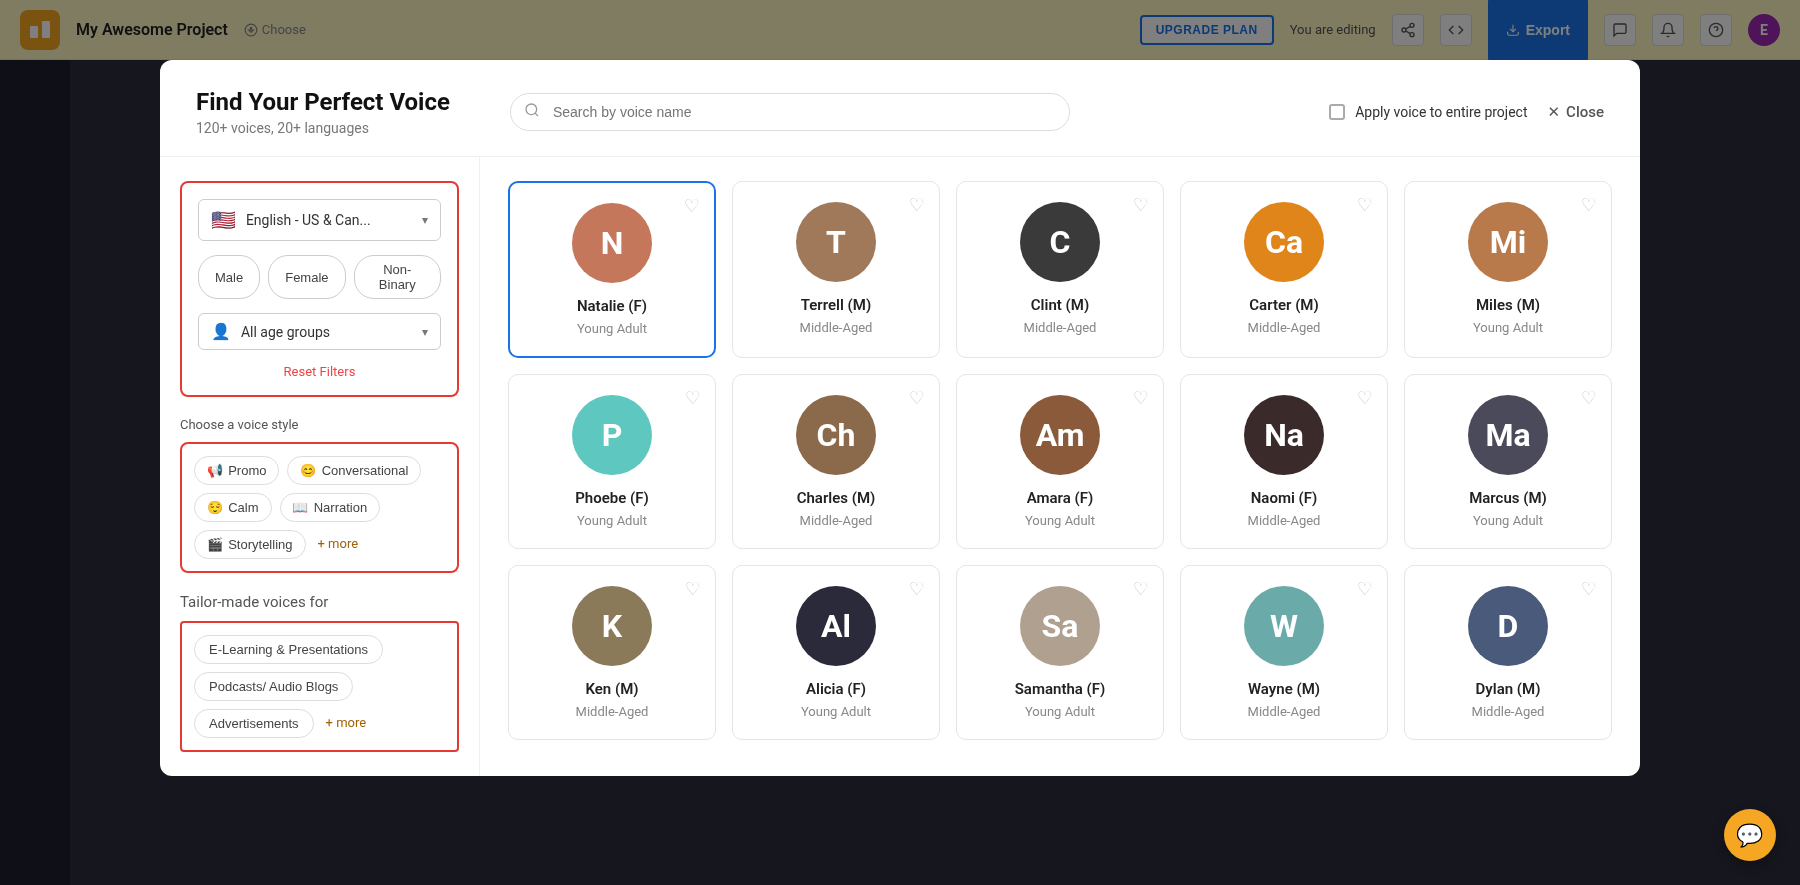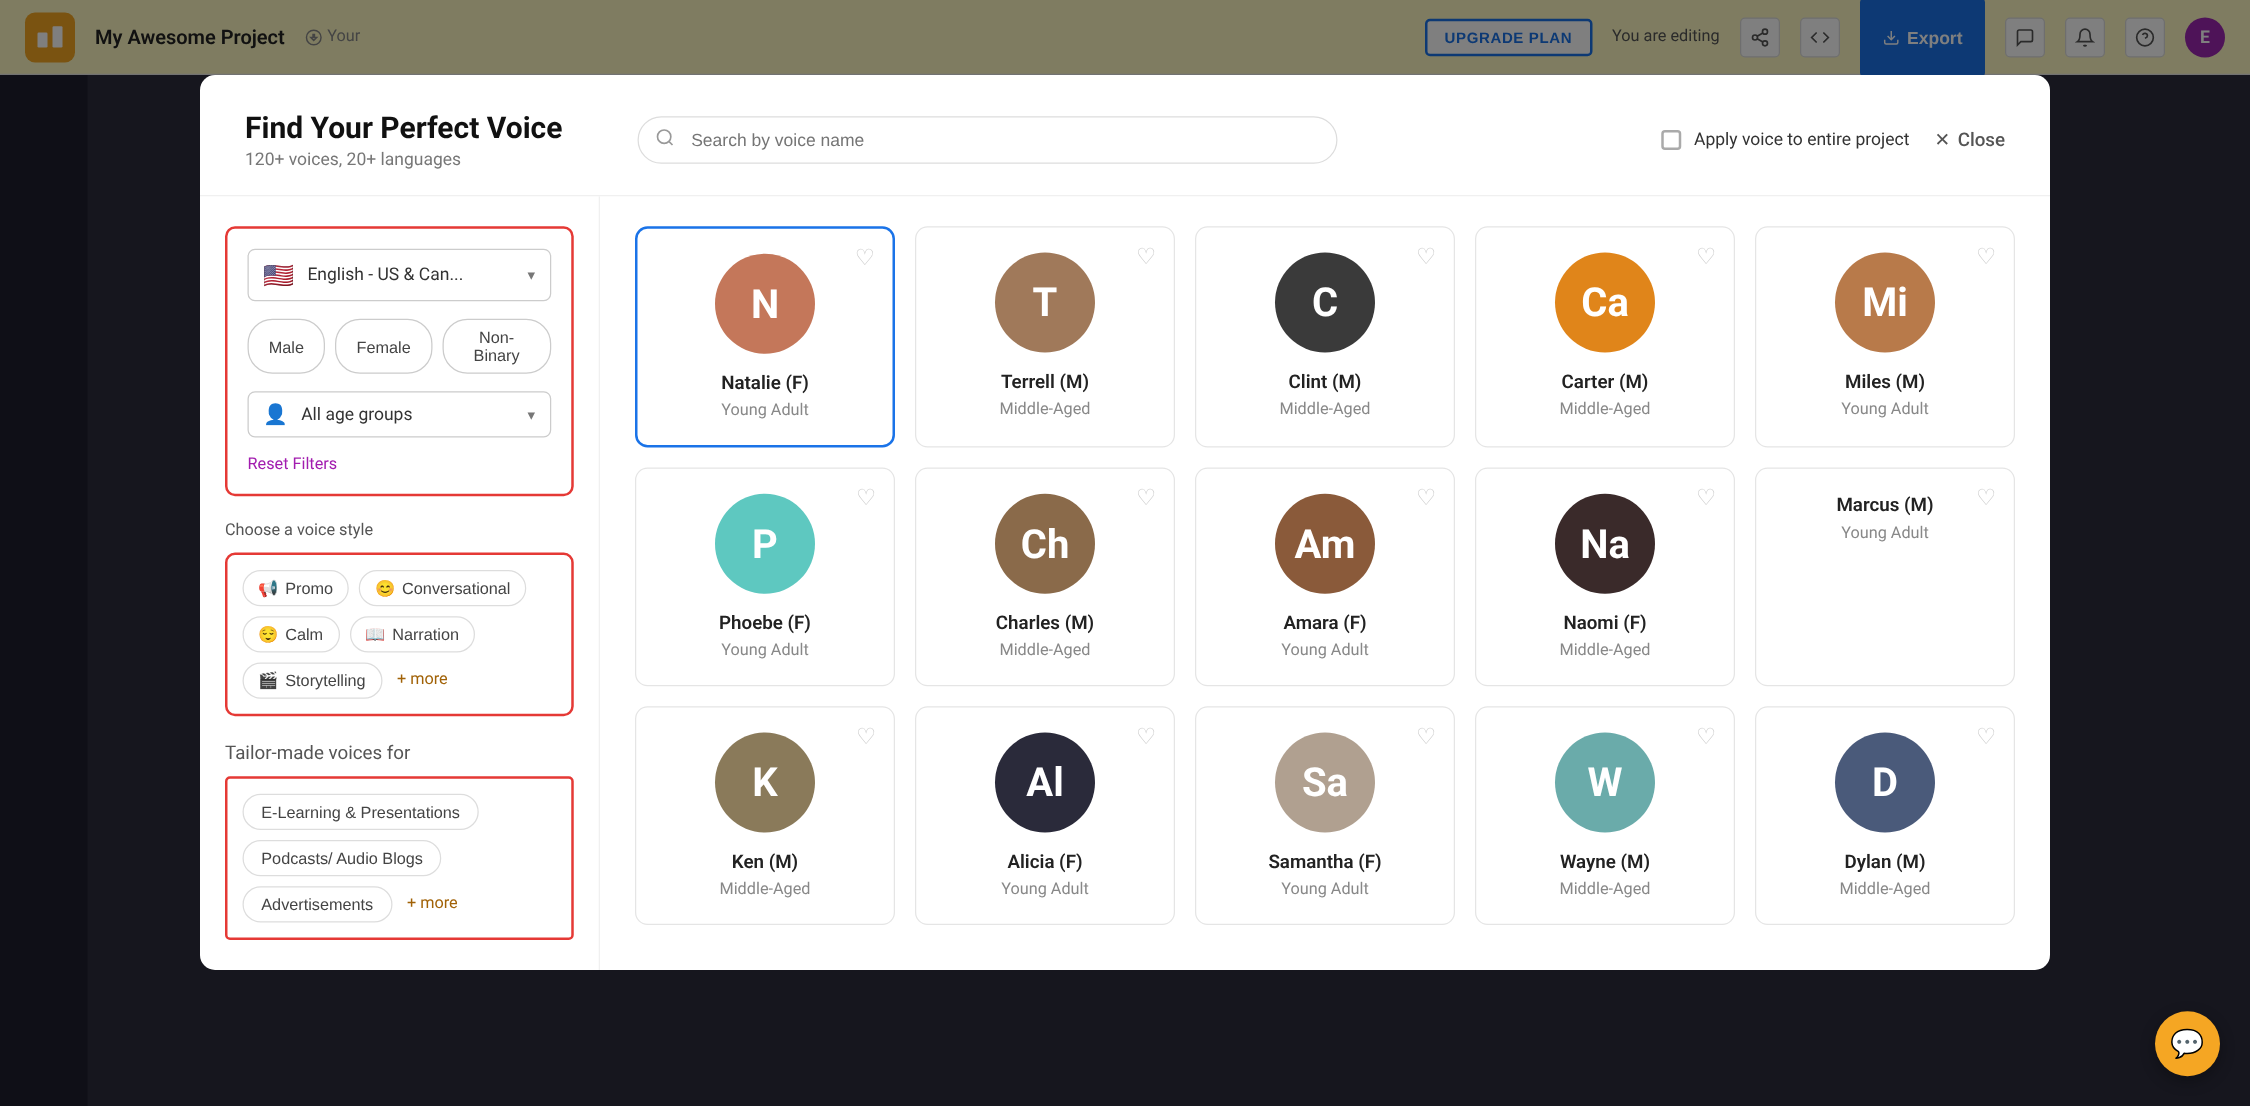--- a/index.html
+++ b/index.html
@@ -243,23 +243,23 @@
       border-radius: 6px;
       padding: 8px 12px;
       cursor: pointer;
       font-size: 14px; color: #333;
       margin-bottom: 14px;
     }
 
     .age-icon { font-size: 16px; }
 
     .reset-link {
-      color: #a21caf;
+      color: #ef4444;
       font-size: 13px;
-      text-align: left;
+      text-align: center;
       cursor: pointer;
       display: block;
     }
 
     .style-section {
       margin-bottom: 20px;
     }
 
     .section-label {
       font-size: 13px; color: #555; margin-bottom: 10px;
@@ -412,21 +412,21 @@
     <svg width="24" height="24" viewBox="0 0 24 24">
       <rect x="2" y="8" width="8" height="12" rx="1" fill="#fff"></rect>
       <rect x="14" y="3" width="8" height="17" rx="1" fill="#fff"></rect>
     </svg>
   </div>
   <span class="project-title">My Awesome Project</span>
   <div class="saved-badge">
     <svg width="14" height="14" viewBox="0 0 24 24" fill="none" stroke="#888" stroke-width="2">
         <path d="M12 2a10 10 0 100 20 10 10 0 000-20zm0 14l-4-4h3V8h2v4h3l-4 4z"></path>
       </svg>
-    <span>Your</span>
+    <span>Choose</span>
   </div>
   <div class="top-bar-spacer"></div>
   <button class="upgrade-btn">UPGRADE PLAN</button>
   <span class="editing-label">You are editing</span>
   <div class="icon-btn">
     <svg width="16" height="16" viewBox="0 0 24 24" fill="none" stroke="currentColor" stroke-width="2">
         <circle cx="18" cy="5" r="3"></circle>
         <circle cx="6" cy="12" r="3"></circle>
         <circle cx="18" cy="19" r="3"></circle>
         <line x1="8.59" y1="13.51" x2="15.42" y2="17.49"></line>
@@ -619,20 +619,21 @@
     <div class="voice-age">Young Adult</div>
   </div>
             <div class="voice-card">
     <button class="heart-btn">♡</button>
     <div class="avatar-placeholder" style="background: #3a2a2a">Na</div>
     <div class="voice-name">Naomi (F)</div>
     <div class="voice-age">Middle-Aged</div>
   </div>
             <div class="voice-card">
     <button class="heart-btn">♡</button>
+    <div class="avatar-placeholder" style="background: #4a4a5a">Ma</div>
     <div class="voice-name">Marcus (M)</div>
     <div class="voice-age">Young Adult</div>
   </div>
             <div class="voice-card">
     <button class="heart-btn">♡</button>
     <div class="avatar-placeholder" style="background: #8a7a5a">K</div>
     <div class="voice-name">Ken (M)</div>
     <div class="voice-age">Middle-Aged</div>
   </div>
             <div class="voice-card">

